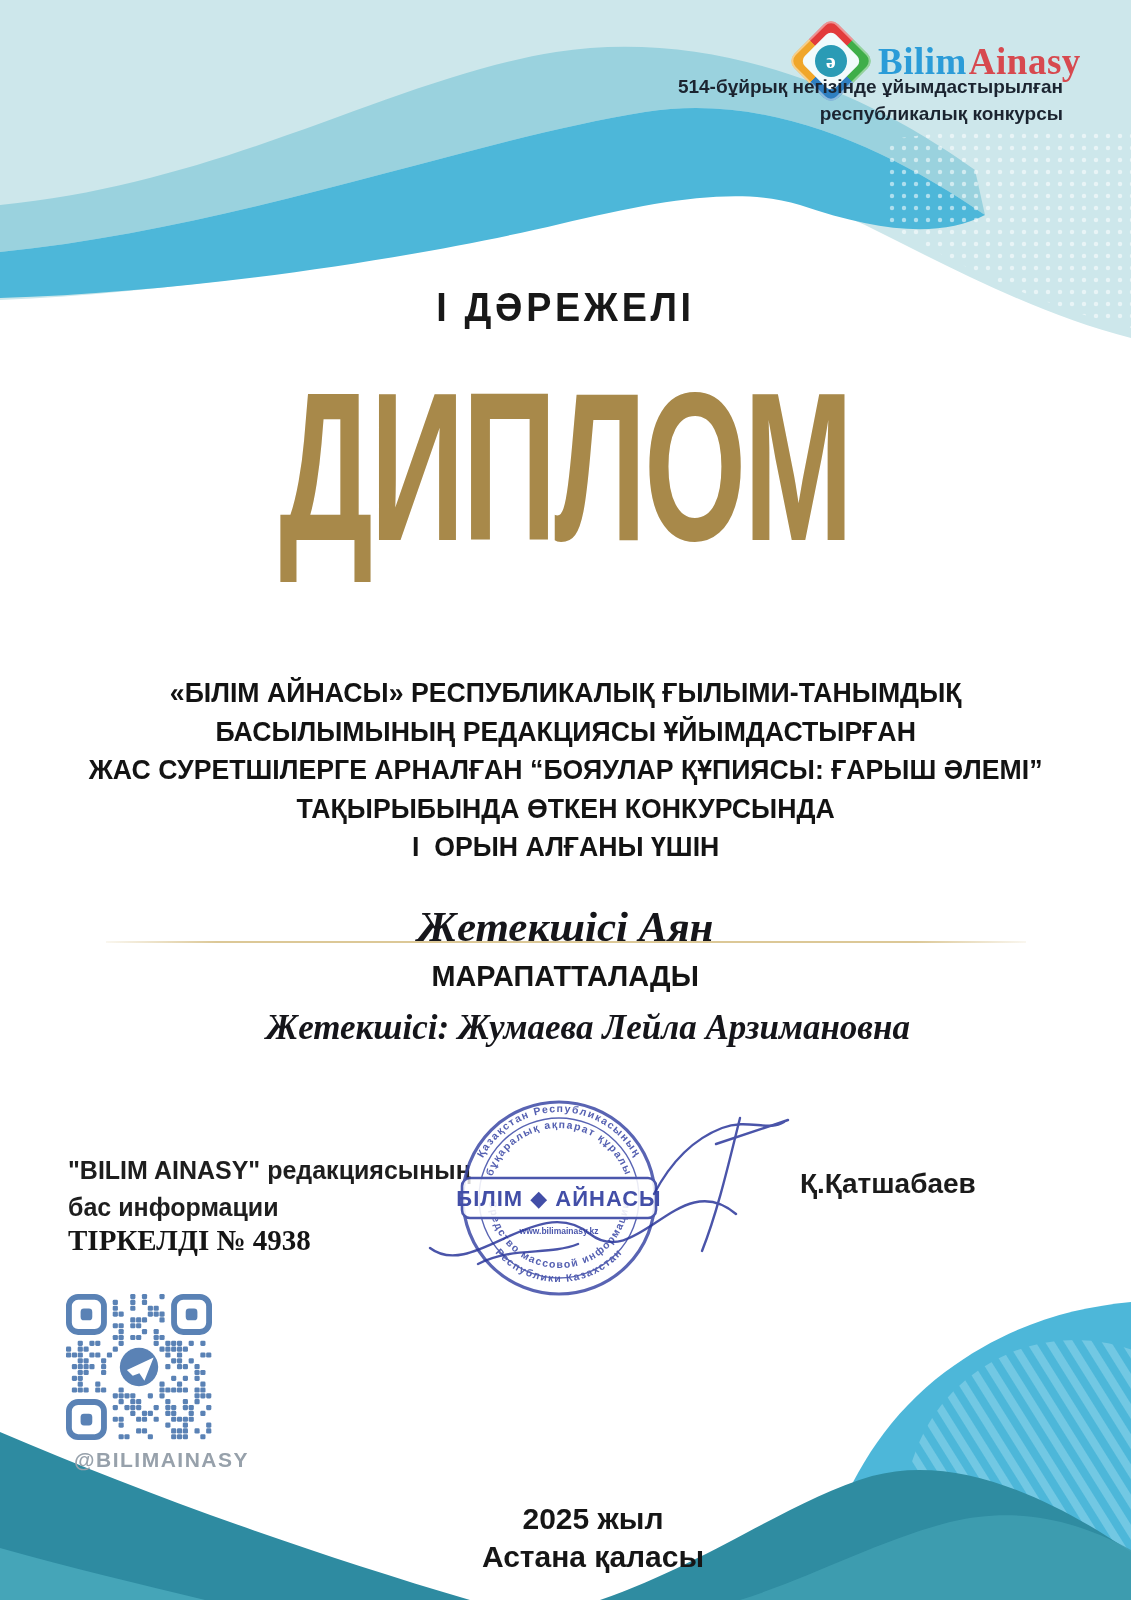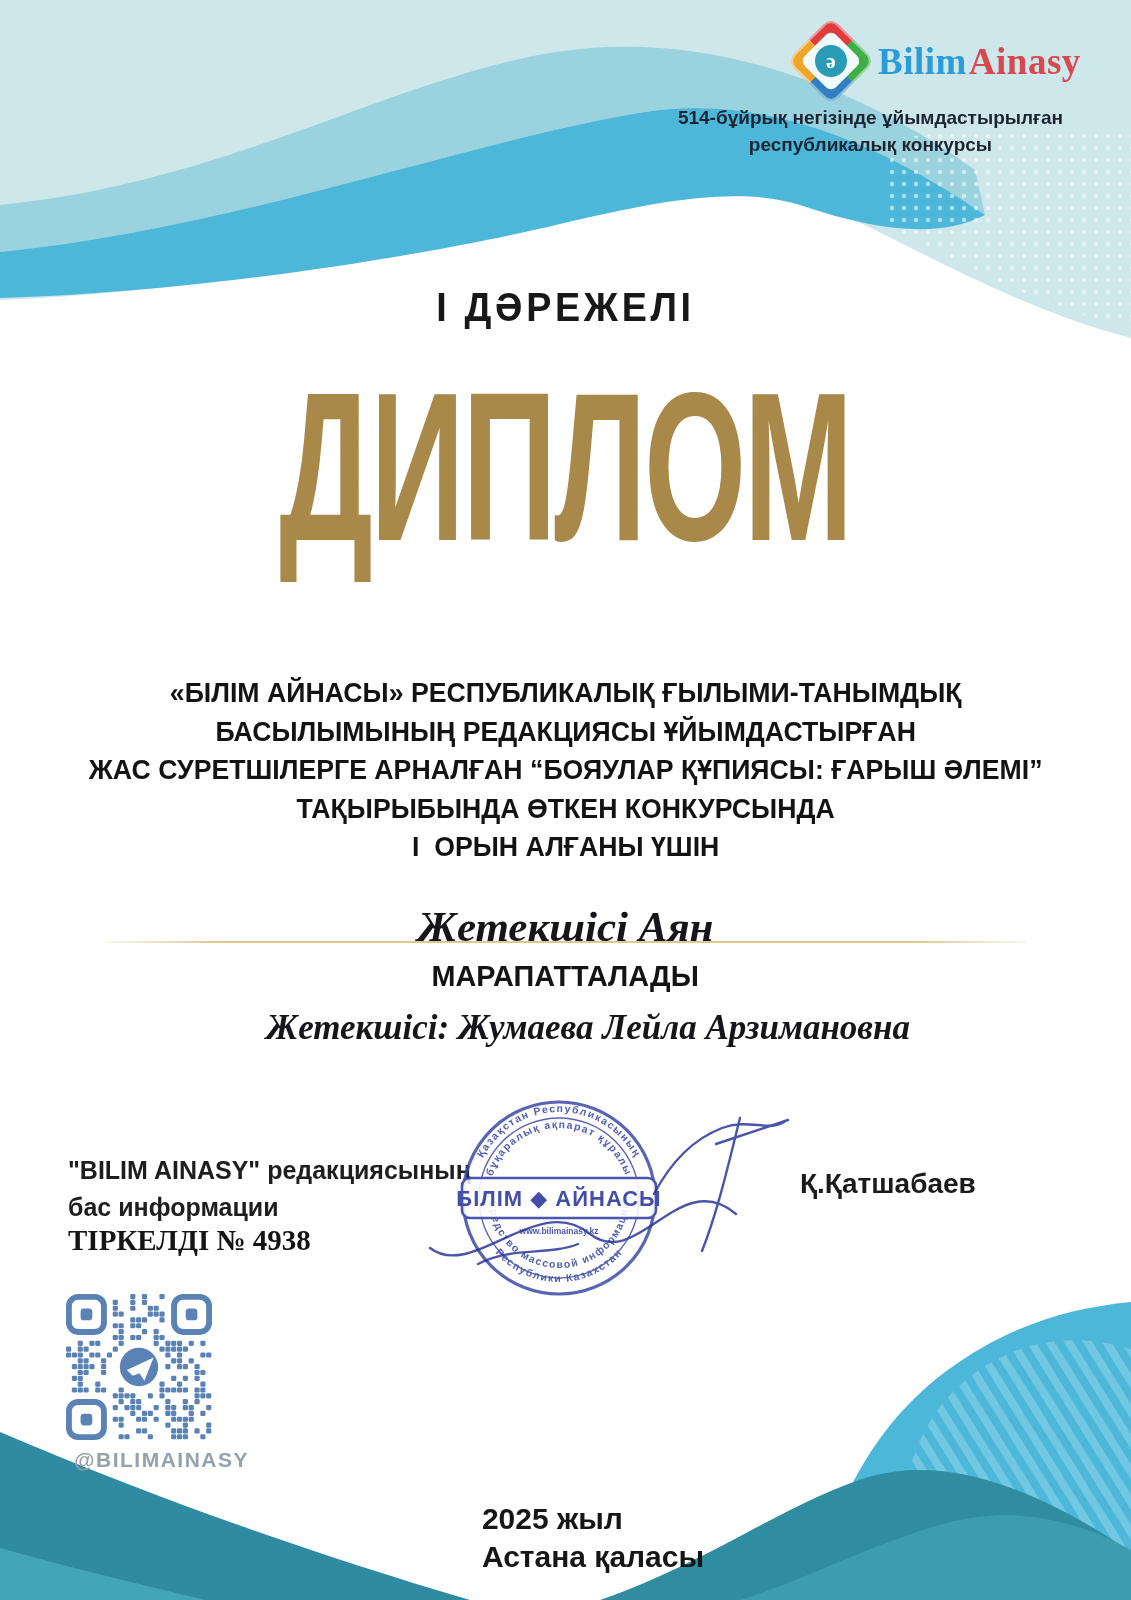--- a/index.html
+++ b/index.html
@@ -17,21 +17,21 @@
 
   
   .brand-row{position:absolute;top:30px;left:800px;display:flex;align-items:center;gap:16px;}
   .logo{width:62px;height:62px;transform:rotate(45deg);border-radius:10px;
     background:conic-gradient(from 0deg,#3fae49 0 25%,#2f7fc1 0 50%,#f0a62a 0 75%,#e23b3b 0 100%);
     display:flex;align-items:center;justify-content:center;box-shadow:0 0 0 2px rgba(255,255,255,.45) inset;}
   .logo-inner{width:44px;height:44px;background:#f2fbfc;border-radius:7px;display:flex;align-items:center;justify-content:center;}
   .logo-core{width:32px;height:32px;border-radius:50%;background:#2a9bb5;transform:rotate(-45deg);
     color:#fff;font-weight:bold;font-size:22px;line-height:32px;text-align:center;font-family:"Liberation Serif",serif;}
   .brand-name{font-family:"Liberation Serif","DejaVu Serif",serif;font-weight:bold;font-size:37px;letter-spacing:.5px;display:flex;gap:2px;}
-  .subtitle{position:absolute;top:104px;right:68px;text-align:center;font-weight:bold;font-size:19px;line-height:27px;color:#1b2430;}
+  .subtitle{position:absolute;top:73px;right:68px;text-align:right;font-weight:bold;font-size:19px;line-height:27px;color:#1b2430;}
 
   
   .degree{top:284px;font-weight:bold;font-size:41px;letter-spacing:4px;color:#181818;}
   .degree span{display:inline-block;transform:scaleX(.92);}
   .diploma{top:372px;font-weight:bold;font-size:212px;line-height:190px;color:#a8894a;}
   .diploma span{display:inline-block;transform:scaleX(.62);letter-spacing:-4px;}
   .bodytext{top:674px;font-weight:bold;font-size:27.5px;line-height:38.5px;color:#131313;}
   .bodytext span{display:inline-block;transform:scaleX(.97);}
   .recipient{top:902px;font-family:"Liberation Serif","DejaVu Serif",serif;font-style:italic;font-weight:bold;font-size:43px;color:#15151a;}
   .name-line{top:941px;left:106px;width:920px;height:2px;
@@ -46,21 +46,21 @@
   .editor{position:absolute;left:800px;top:1168px;font-weight:bold;font-size:28px;color:#1b1b1b;}
   .stamp-wrap{position:absolute;left:452px;top:1092px;width:214px;height:212px;opacity:.92;}
   .sig-wrap{position:absolute;left:418px;top:1096px;width:380px;height:200px;}
 
   
   .qr-wrap{position:absolute;left:66px;top:1294px;width:146px;height:146px;}
   .qr-handle{position:absolute;left:74px;top:1448px;font-weight:bold;font-size:21px;letter-spacing:1.5px;color:#97a1ab;}
 
   
   .footer{position:absolute;left:593px;top:1500px;transform:translateX(-50%);
-    text-align:left;font-weight:bold;font-size:30px;line-height:38px;color:#161616;}
+    text-align:center;font-weight:bold;font-size:30px;line-height:38px;color:#161616;}
 </style>
 </head>
 <body>
 
 <div class="page">
 
   <svg class="abs" style="top:0;left:0" width="1131" height="360" viewBox="0 0 1131 360">
     <defs>
       <pattern id="dotp" width="12" height="12" patternUnits="userSpaceOnUse">
         <circle cx="4" cy="4" r="2.2" fill="#ffffff" opacity="0.55"></circle>

